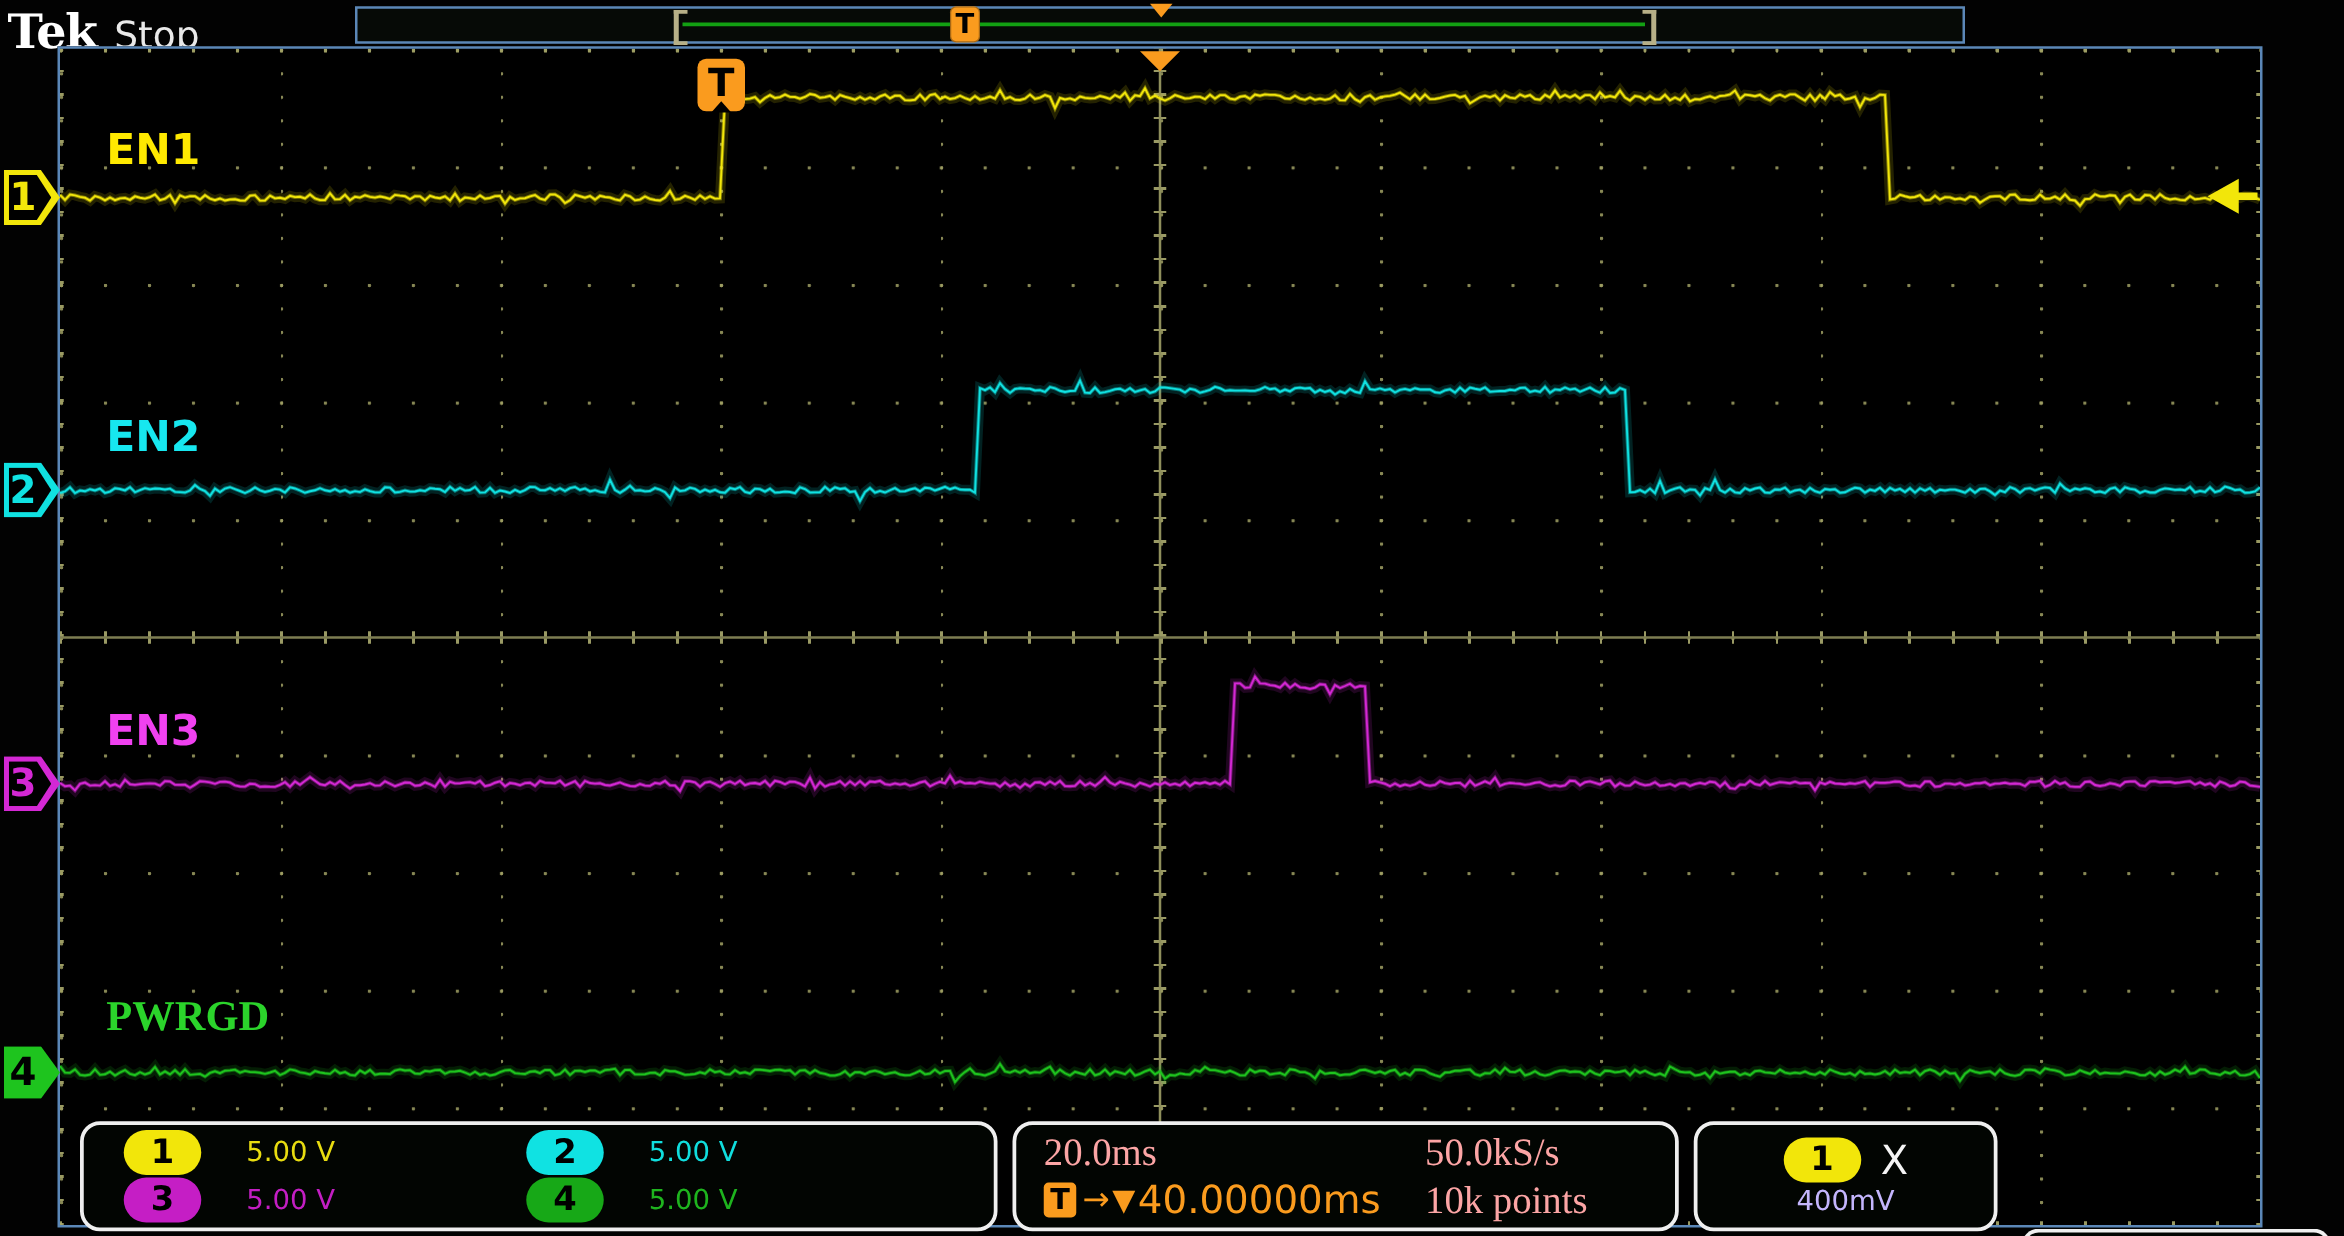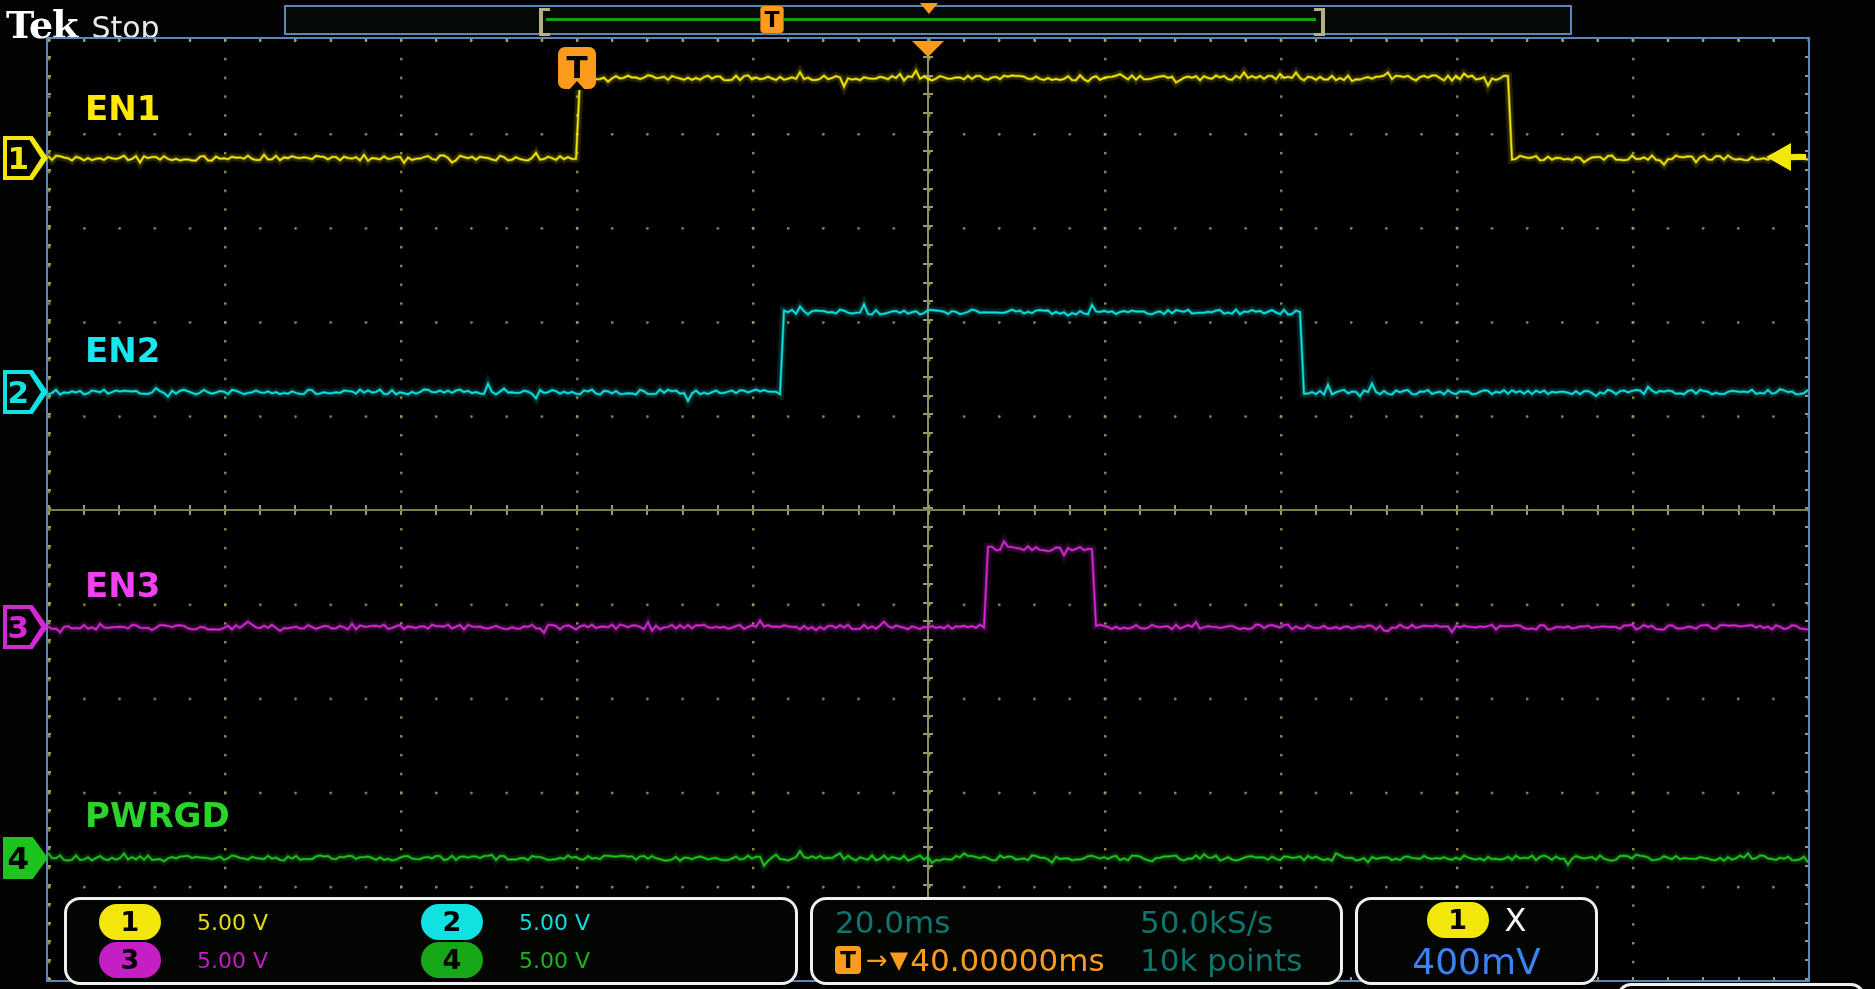--- a/index.html
+++ b/index.html
@@ -39,24 +39,24 @@
       background-repeat:repeat, repeat, no-repeat, no-repeat, no-repeat, no-repeat;}
   .center-line-v{position:absolute;left:879px;top:0;width:2px;height:100%;background:#8f8f5c;}
   .center-ticks-v{position:absolute;left:875px;top:0;width:10px;height:100%;
       background:repeating-linear-gradient(0deg,#9a9a64 0 2px,transparent 2px 18.82px);}
   .center-line-h{position:absolute;left:0;top:470px;width:100%;height:1.6px;background:#7d7d52;}
   .center-ticks-h{position:absolute;left:0;top:466px;width:100%;height:10px;
       background:repeating-linear-gradient(90deg,#9a9a64 0 2px,transparent 2px 35.2px);}
   #wavesvg{position:absolute;left:0;top:0;width:1760px;height:941px;}
 
   .chlabel{position:absolute;left:37px;font-size:34px;font-weight:bold;letter-spacing:0;}
-  .l1{top:49px;color:#ffe900;}
+  .l1{top:61px;color:#ffe900;}
   .l2{top:291px;color:#17e7ef;text-align:right;}
   .l3{top:526px;color:#f041f0;}
-  .l4{top:756px;color:#2bd42b;}
+  .l4{top:756px;color:#2bd42b;font-family:Liberation Serif, serif;}
 
   .trig-flag{position:absolute;left:510px;top:8px;width:38px;height:42px;background:#fa9b1e;border-radius:7px;
              color:#000;font-weight:bold;font-size:31px;line-height:40px;text-align:center;}
   .trig-flag::after{content:"";position:absolute;left:11px;bottom:-1px;width:0;height:0;
              border-left:8px solid transparent;border-right:8px solid transparent;border-bottom:9px solid #000;}
   .trig-pos-tri{position:absolute;left:864px;top:2px;width:0;height:0;
              border-left:16px solid transparent;border-right:16px solid transparent;border-top:16px solid #fa9b1e;}
   .trig-level-arrow{position:absolute;right:2px;top:104px;width:40px;height:28px;}
   .trig-level-arrow .tri{position:absolute;left:0;top:0;width:0;height:0;
              border-top:14px solid transparent;border-bottom:14px solid transparent;border-right:25px solid #f2e60a;}
@@ -80,30 +80,30 @@
         grid-template-columns:72px 250px 72px auto;grid-template-rows:1fr 1fr;
         align-items:center;padding:3px 0 3px 32px;}
   .badge{display:inline-block;width:62px;height:36px;border-radius:18px;color:#000;
          font-size:27px;font-weight:bold;line-height:36px;text-align:center;}
   .bg1{background:#f2e60a;} .bg2{background:#10e2e2;} .bg3{background:#c51ec5;} .bg4{background:#17a817;}
   .scaleval{font-size:22px;padding-left:26px;}
   .v1{color:#e8dc10;} .v2{color:#10dede;} .v3{color:#c31ec3;} .v4{color:#1eb41e;}
   .box2{left:810px;top:897px;width:533px;height:88px;display:grid;
         grid-template-columns:305px auto;grid-template-rows:1fr 1fr;align-items:center;
         padding:3px 0 3px 22px;color:#f2f2f2;}
-  .box2 .val{font-size:31px;color:#0f766e;}
+  .box2 .val{font-size:31px;color:#fca5a5;font-family:Liberation Serif, serif;}
   .trigrow{display:flex;align-items:center;gap:2px;color:#fa9b1e;font-size:31px;}
   .tbadge{display:inline-block;width:26px;height:28px;background:#fa9b1e;border-radius:4px;color:#000;
           font-weight:bold;font-size:23px;line-height:28px;text-align:center;margin-right:3px;}
   .arrsym{font-size:26px;} .refsym{font-size:24px;}
   .box3{left:1355px;top:897px;width:243px;height:88px;display:flex;flex-direction:column;
         justify-content:center;align-items:center;gap:2px;}
   .box3 .row{display:flex;align-items:center;gap:16px;}
   .slopesym{color:#f5f5f5;font-size:32px;}
-  .tlevel{color:#3b82f6;font-size:36px;}
+  .tlevel{color:#c4b5fd;font-size:22px;}
   .box4{left:1617px;top:983px;width:248px;height:14px;border-bottom:none;border-radius:14px 14px 0 0;}
 </style>
 </head>
 <body>
 
 <div class="screen">
 
   <div class="brand">
     <span class="tek">Tek</span>
     <span class="status">Stop</span>

